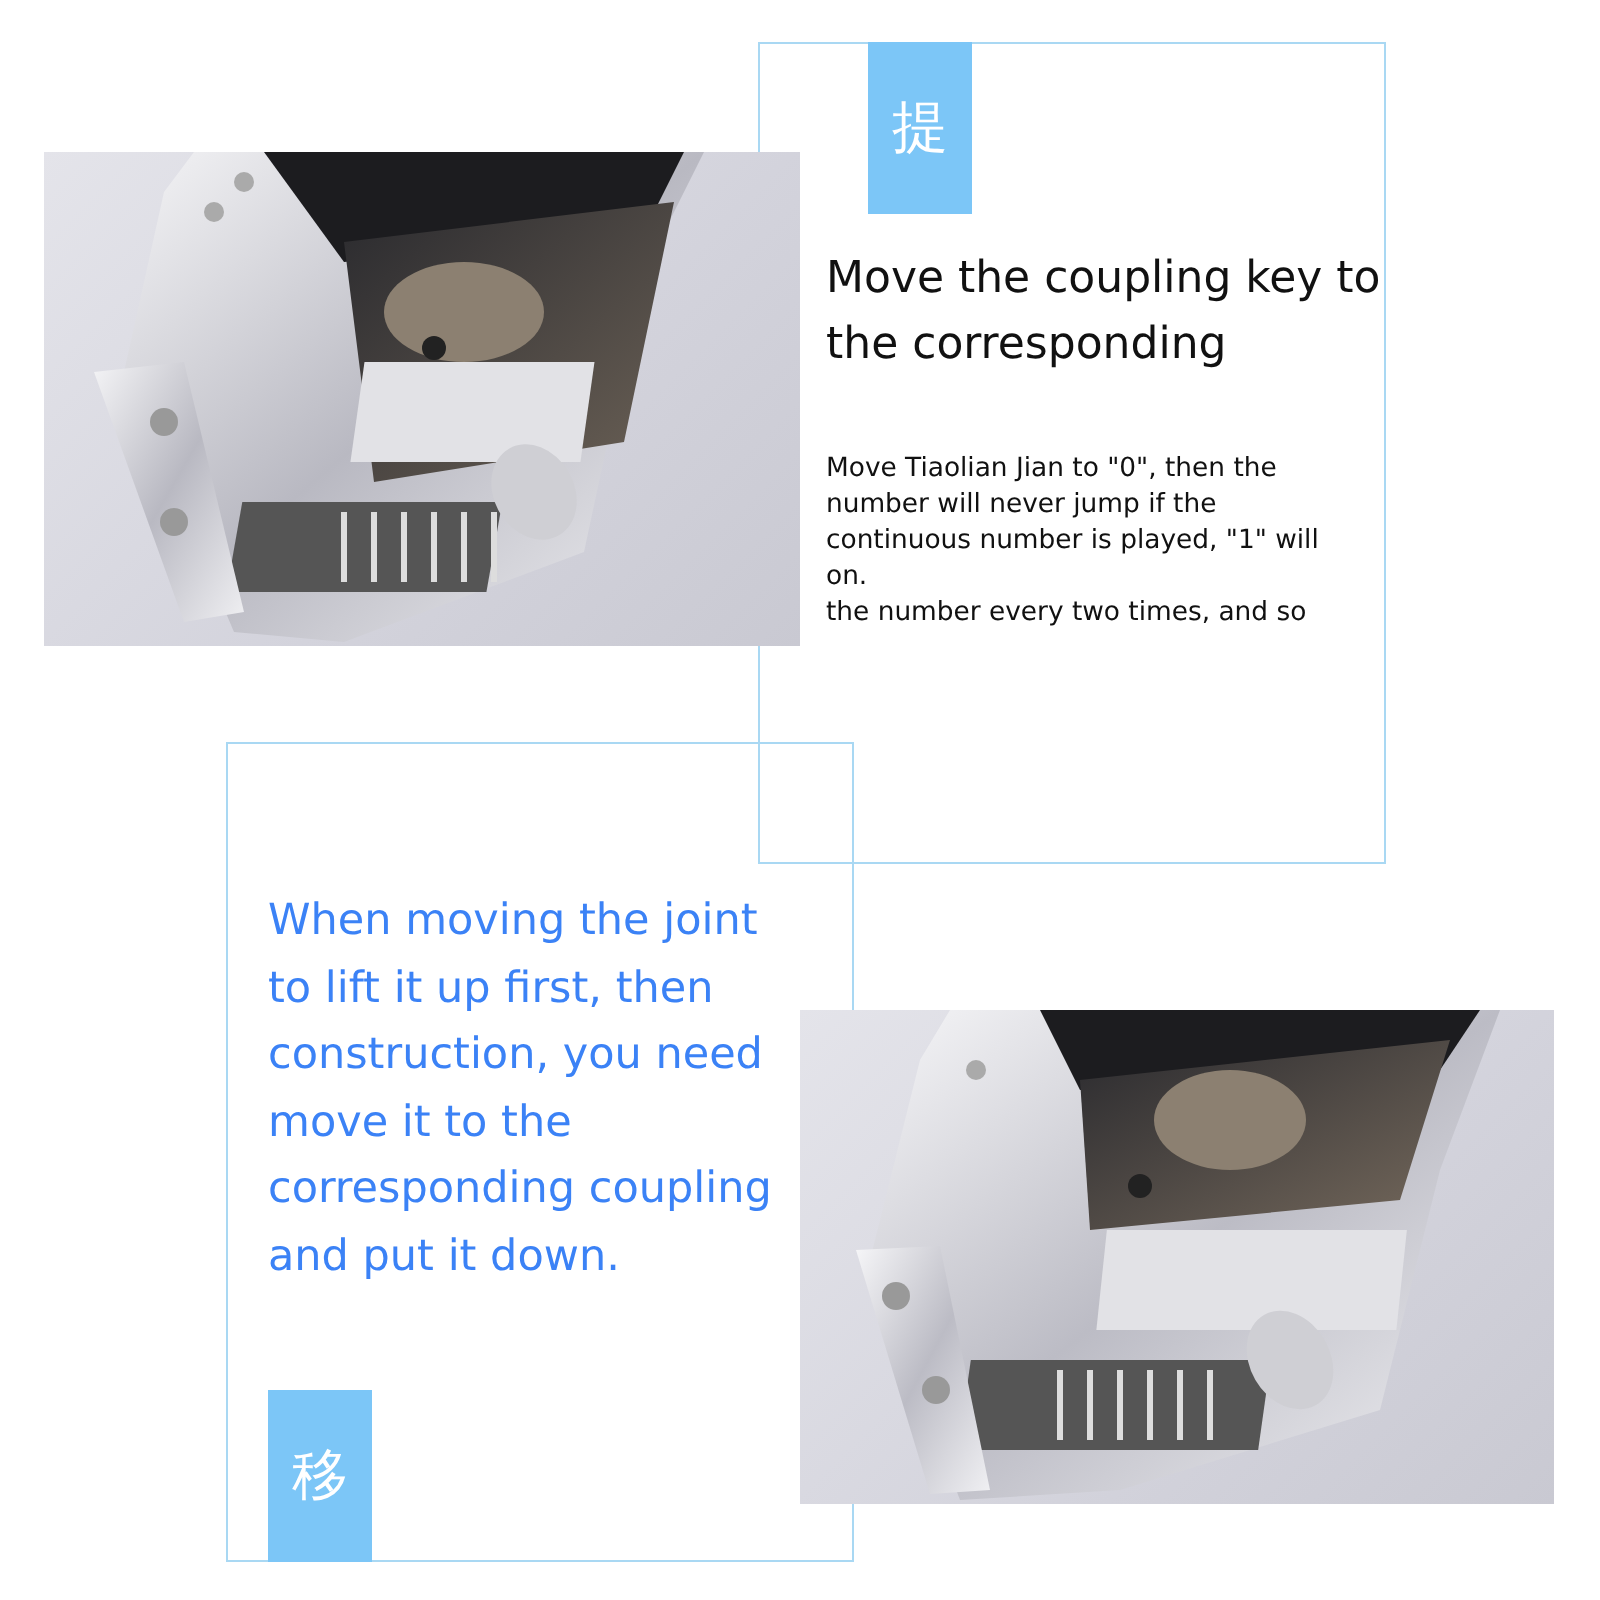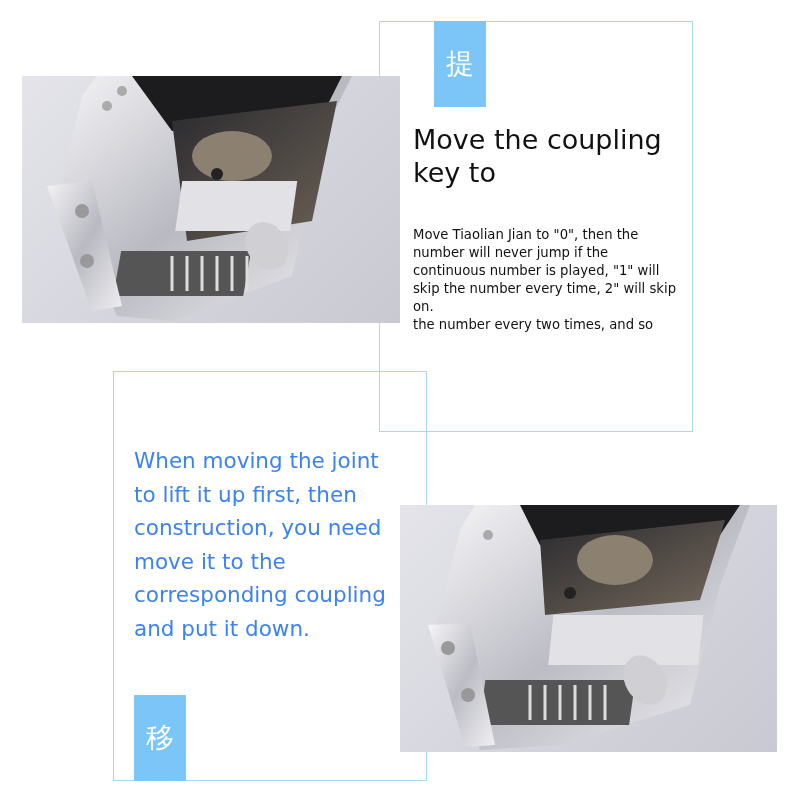--- a/index.html
+++ b/index.html
@@ -2,21 +2,21 @@
 <html><head>
 <meta charset="utf-8">
 <style>
   html, body { margin:0; padding:0; }
   body { width:800px; height:800px; background:#ffffff; position:relative; overflow:hidden;
          font-family:"DejaVu Sans", "Liberation Sans", sans-serif; color:#111; }
   .frame { position:absolute; border:1.5px solid #a9d8f3; box-sizing:border-box; }
   .tab { position:absolute; background:#7cc6f7; color:#fff; display:flex; align-items:center;
          justify-content:center; font-size:28px; font-family:"DejaVu Sans", sans-serif; }
   .photo { position:absolute; overflow:hidden; background:linear-gradient(135deg,#e4e4ea 0%,#d3d3dc 60%,#c9c9d2 100%); }
-  .heading { position:absolute; font-size:27px; line-height:33px; color:#111; }
+  .heading { position:absolute; font-size:22px; line-height:33px; color:#111; }
   .body-text { position:absolute; font-size:13.2px; line-height:18px; color:#111; }
   .big-text { position:absolute; font-size:21.5px; line-height:33.5px; color:#3b82f6; }
   svg { display:block; }
 </style>
 </head>
 <body>
 
 <div class="frame" style="left:379px; top:21px; width:314px; height:411px;"></div>
 <div class="tab" style="left:434px; top:21px; width:52px; height:86px;">
   <span>提</span>
@@ -54,26 +54,26 @@
     <polygon points="25,110 70,105 100,230 70,235" fill="url(#chrome1)"></polygon>
     <circle cx="60" cy="135" r="7" fill="#999"></circle>
       <circle cx="65" cy="185" r="7" fill="#999"></circle>
     <circle cx="85" cy="30" r="5" fill="#aaa"></circle>
       <circle cx="100" cy="15" r="5" fill="#aaa"></circle>
   </svg>
 </div>
 
 <div class="heading" style="left:413px; top:123px; width:285px;">
   <div>Move the coupling key to</div>
+  <div>the corresponding</div>
 </div>
 <div class="body-text" style="left:413px; top:226px; width:285px;">
   <div>Move Tiaolian Jian to "0", then the</div>
   <div>number will never jump if the</div>
   <div>continuous number is played, "1" will</div>
-  <div>skip the number every time, 2" will skip</div>
   <div>on.</div>
   <div>the number every two times, and so</div>
 </div>
 
 <div class="frame" style="left:113px; top:371px; width:314px; height:410px;"></div>
 <div class="tab" style="left:134px; top:695px; width:52px; height:86px;">
   <span>移</span>
 </div>
 
 <div class="big-text" style="left:134px; top:444px; width:260px;">

